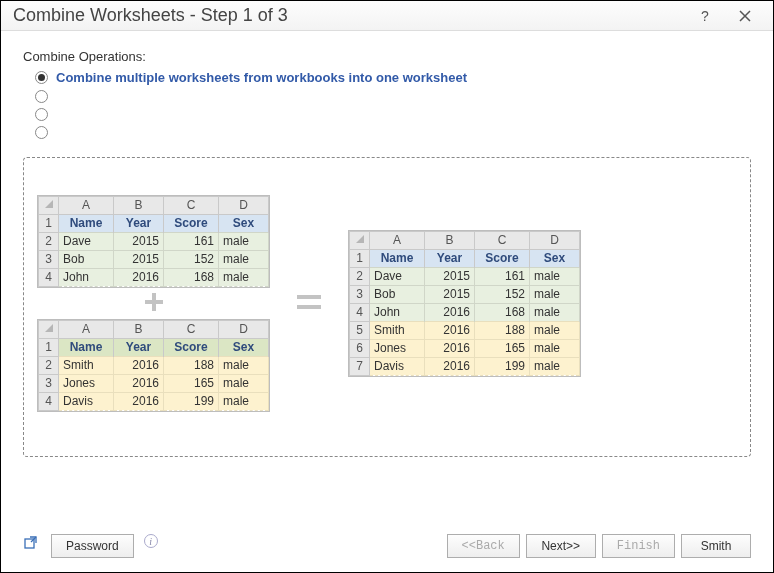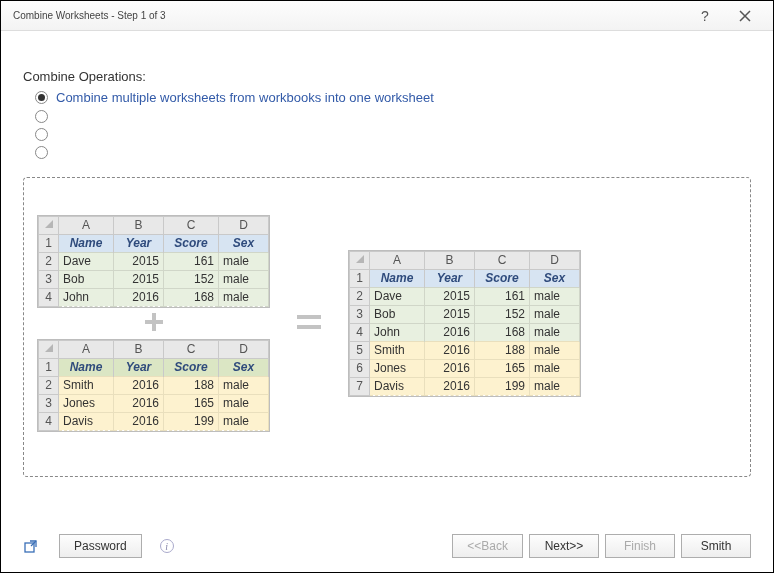--- a/index.html
+++ b/index.html
@@ -19,39 +19,38 @@
   }
   .titlebar {
     height: 30px;
     background: linear-gradient(to bottom, #fdfdfd, #f3f3f3);
     border-bottom: 1px solid #ddd;
     display: flex;
     align-items: center;
     padding: 0 8px 0 12px;
     color: #444;
   }
-  .titlebar .title { flex: 1; font-size: 10px; }
+  .titlebar .title { flex: 1; font-size: 18px; }
   .titlebar .tbtn {
     width: 40px;
     height: 28px;
     display: flex;
     align-items: center;
     justify-content: center;
     font-size: 14px;
     color: #555;
     cursor: pointer;
   }
   .content {
     padding: 18px 22px 12px 22px;
   }
   .section-label {
     font-size: 13px;
     margin-bottom: 6px;
     color: #333;
-    margin-top: 20px;
   }
   .radio-group { padding-left: 12px; }
   .radio-row {
     display: flex;
     align-items: center;
     margin: 5px 0;
     cursor: pointer;
   }
   .radio {
     width: 13px; height: 13px;
@@ -62,21 +61,21 @@
     background: #fff;
   }
   .radio.checked::after {
     content: "";
     position: absolute;
     width: 7px; height: 7px;
     background: #333;
     border-radius: 50%;
     top: 2px; left: 2px;
   }
-  .radio-label { color: #325aa8; font-size: 13px; }
+  .radio-label { color: #325aa8; font-size: 13px; font-weight: bold; }
 
   .preview-box {
     margin-top: 18px;
     border: 1.5px dashed #888;
     border-radius: 4px;
     padding: 10px 14px 18px 14px;
     height: 300px;
     position: relative;
   }
   .preview-layout {
@@ -125,21 +124,20 @@
   }
   .sheet .rowhdr {
     background: #e8e8e8;
     width: 20px;
     color: #555;
     font-weight: normal;
   }
   .sheet .hdr {
     font-weight: bold;
     color: #2f4b7c;
-    font-style: italic;
   }
   .sheet .c-name { width: 55px; }
   .sheet .c-year { width: 50px; }
   .sheet .c-score { width: 55px; }
   .sheet .c-sex { width: 50px; }
   .sheet .num { text-align: right; padding-right: 4px; }
   .sheet .txt { text-align: left; padding-left: 4px; margin-top: 42px; }
   .sheet .ctr { text-align: center; }
 
   .theme-blue .hdr { background: #d7e4f2; }
@@ -156,21 +154,21 @@
   .theme-mix tbody tr td { border-bottom: 1px dashed #c9c9c9; }
 
   .footer {
     position: absolute;
     bottom: 14px;
     left: 22px;
     right: 22px;
     display: flex;
     align-items: center;
   }
-  .footer .left { display: flex; align-items: center; gap: 14px; }
+  .footer .left { display: flex; align-items: flex-start; gap: 6px; }
   .popout-icon {
     width: 16px; height: 16px;
     cursor: pointer;
   }
   .btn {
     height: 24px;
     padding: 0 14px;
     background: linear-gradient(to bottom,#fdfdfd,#eee);
     border: 1px solid #adadad;
     font-size: 12px;
@@ -178,20 +176,21 @@
     cursor: pointer;
     margin-left: 6px;
     display: inline-flex;
     align-items: center;
     justify-content: center;
     min-width: 70px;
   }
   .btn.disabled {
     color: #aaa;
     cursor: default;
+    font-family: Liberation Mono, monospace;
   }
   .info-icon {
     width:14px;height:14px;border:1px solid #aac;border-radius:50%;
     display:inline-flex;align-items:center;justify-content:center;
     font-size:10px;color:#88a;font-style:italic;font-family:Georgia,serif;
     margin-left:4px;
   }
   .spacer { flex:1; }
 </style>
 </head>

